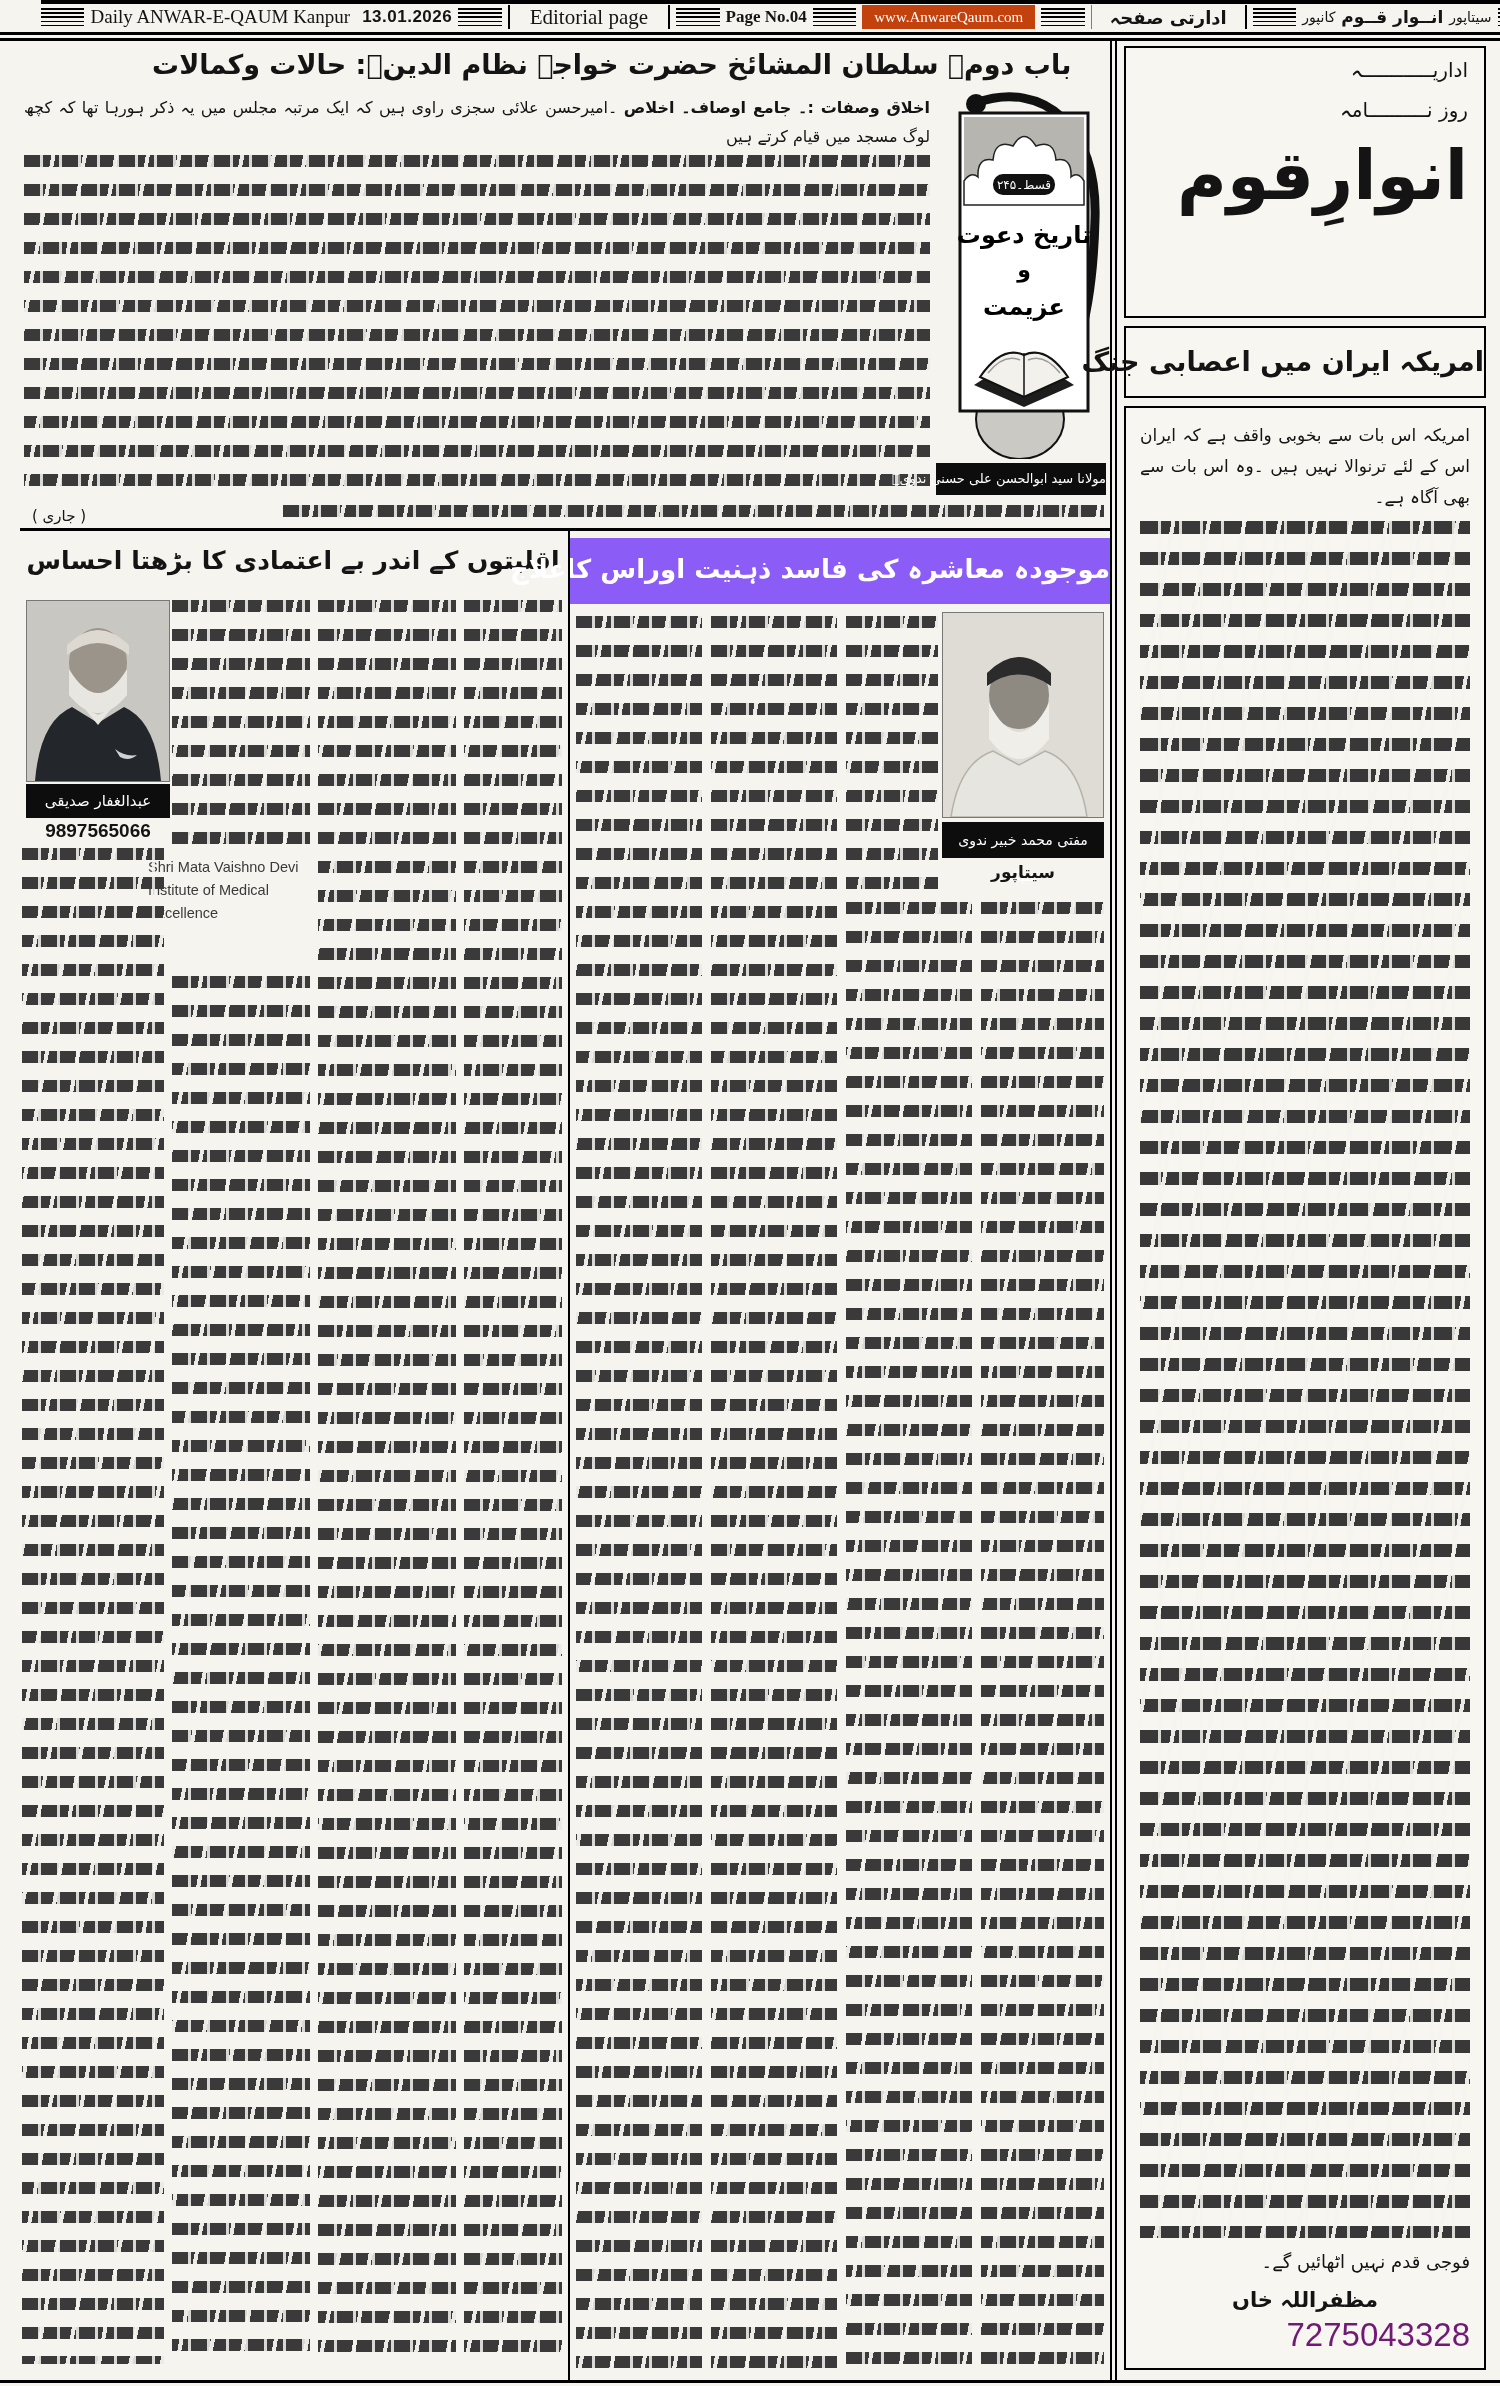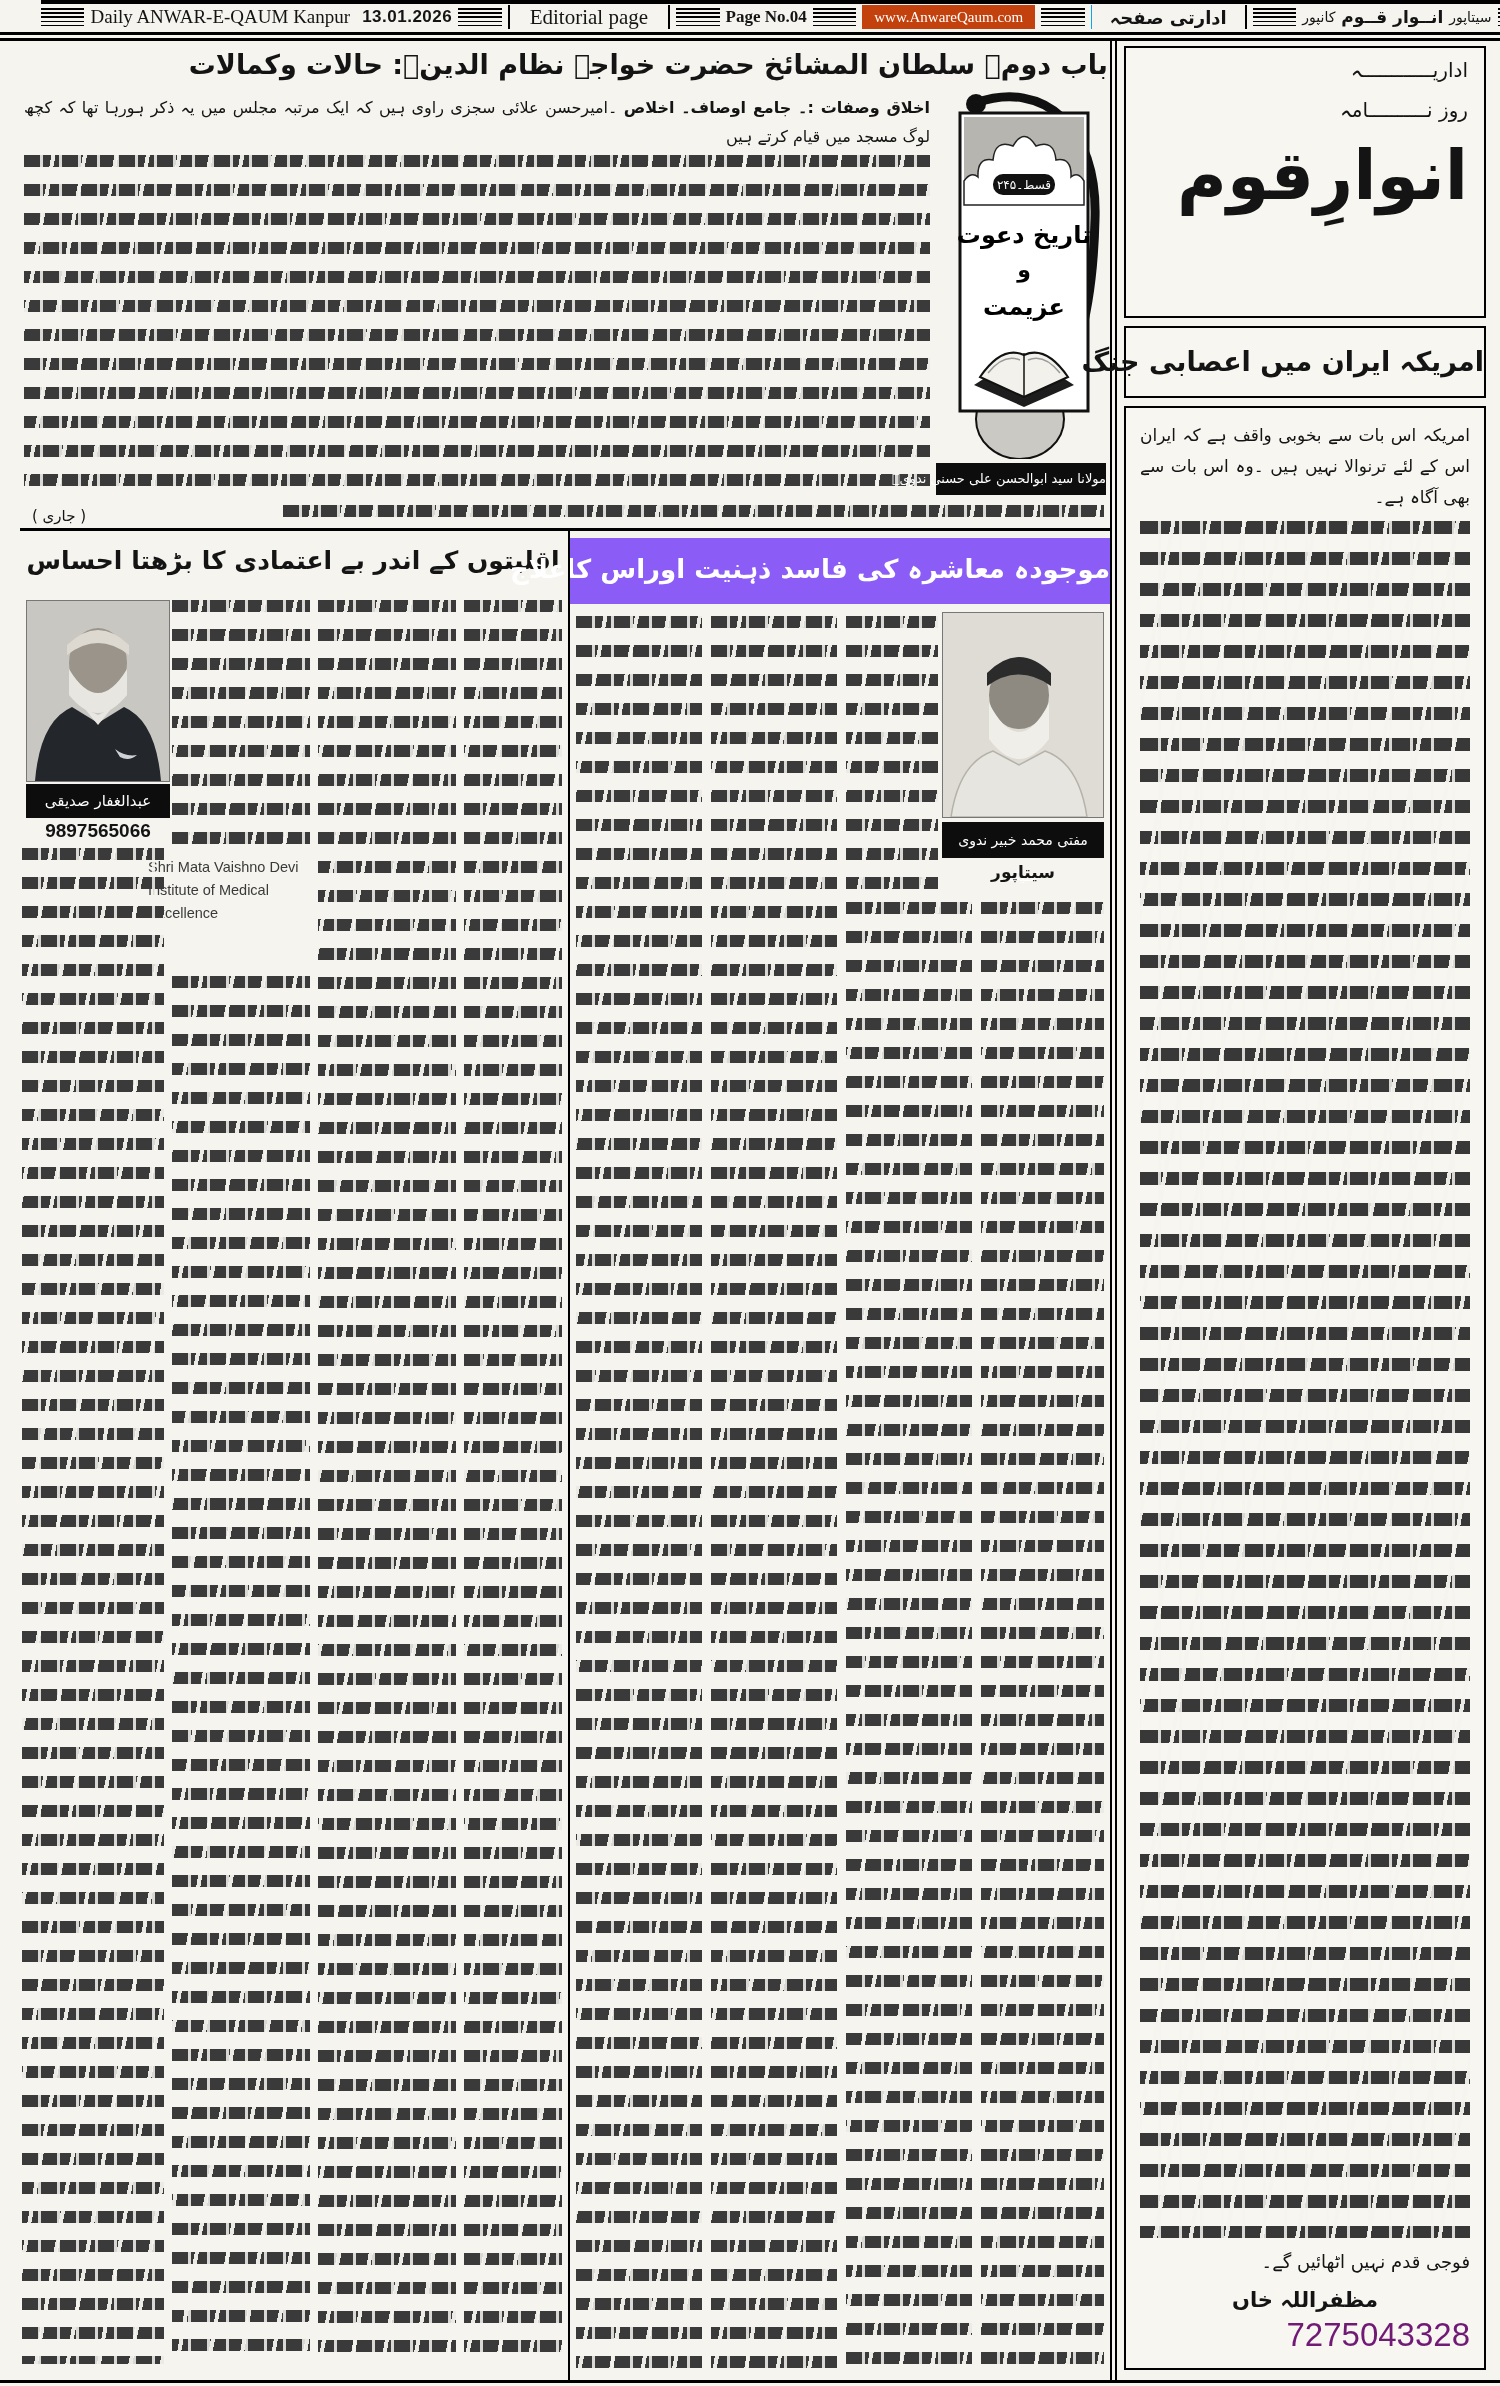--- a/index.html
+++ b/index.html
@@ -42,21 +42,21 @@
   }
   .tx-lg {
     background-image:
       repeating-linear-gradient(100deg, rgba(245,244,239,0) 0 31px, rgba(245,244,239,.95) 31px 35px),
       repeating-linear-gradient(to right, rgba(245,244,239,0) 0 18px, rgba(245,244,239,.85) 18px 21px),
       repeating-linear-gradient(to bottom, #383838 0 13px, rgba(0,0,0,0) 13px 31px);
   }
 
   
   .toparticle { left:22px; top:41px; width:1086px; height:486px; }
-  .top-headline { left:130px; right:0; top:2px; height:44px; font-size:27px; line-height:44px; font-weight:900; text-align:right; white-space:nowrap; }
+  .top-headline { left:130px; right:0; top:2px; height:44px; font-size:27px; line-height:44px; font-weight:900; text-align:left; white-space:nowrap; }
   .top-blockA { left:2px; right:178px; top:52px; height:406px; display:flex; flex-direction:column; }
   .lead { font-size:16px; line-height:29px; text-align:justify; }
   .top-blockA .fill { flex:1; margin-top:4px; }
   .top-blockB { left:2px; right:4px; top:462px; height:28px; }
   .top-blockB .fill { position:absolute; right:0; top:2px; width:76%; height:24px; }
   .jari { position:absolute; left:8px; top:0; font-size:15px; line-height:26px; }
   .graphicbox { right:6px; top:46px; width:156px; height:372px; }
   .byline-strip {
     right:2px; top:422px; width:170px; height:32px;
     background:#0d0d0d; color:#fff; font-size:13px; line-height:32px; text-align:center; white-space:nowrap;

